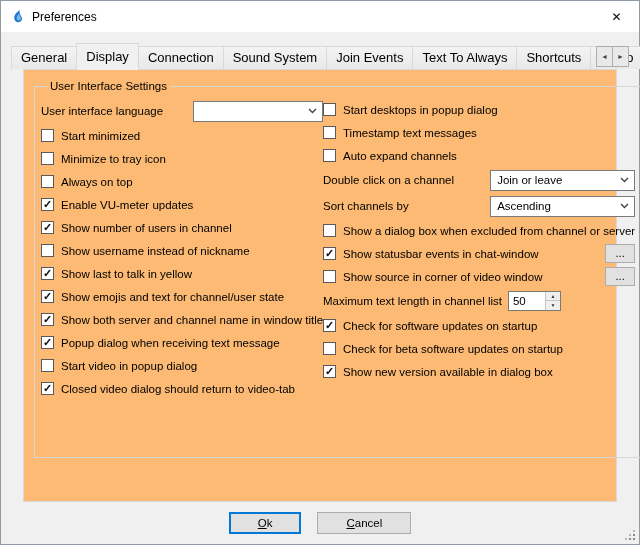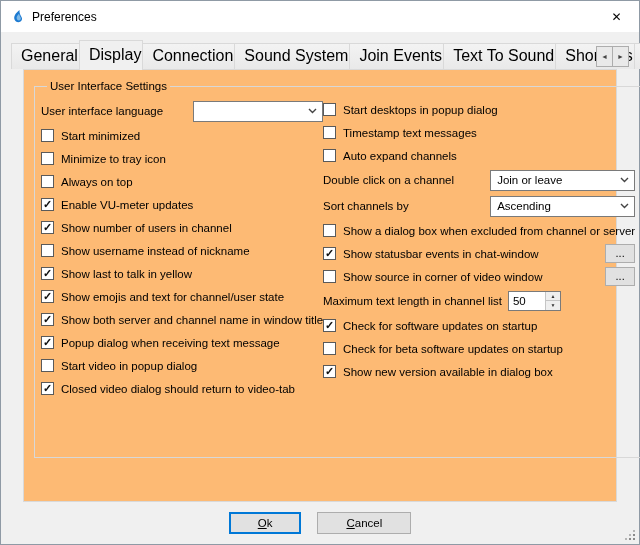--- a/index.html
+++ b/index.html
@@ -11,22 +11,22 @@
 
   
   .titlebar { height: 31px; background: #ffffff; display: flex; align-items: center; flex: 0 0 auto; }
   .titlebar .app-icon { width: 16px; height: 16px; margin: 0 6px 0 9px; display: inline-flex; }
   .titlebar .title { font-size: 12px; }
   .titlebar .close-btn { margin-left: auto; width: 45px; height: 31px; border: none; background: transparent;
                          font-size: 12px; color: #000; cursor: pointer; font-family: "Liberation Sans", sans-serif; }
 
   
   .tabbar { display: flex; align-items: flex-end; margin: 12px 10px 0 10px; position: relative; height: 25px; z-index: 2; }
-  .tab { padding: 3px 1px 4px 9px; background: linear-gradient(#f3f3f3, #e9e9e9); border: 1px solid #d9d9d9;
-         border-bottom: none; margin-left: -1px; font-size: 16px; white-space: nowrap; cursor: pointer; }
+  .tab { padding: 3px 9px 4px 9px; background: linear-gradient(#f3f3f3, #e9e9e9); border: 1px solid #d9d9d9;
+         border-bottom: none; margin-left: -1px; font-size: 13px; white-space: nowrap; cursor: pointer; }
   .tab:first-child { margin-left: 0; }
   .tab.active { background: #f0f0f0; padding-top: 5px; padding-bottom: 6px; margin-bottom: -1px; position: relative; z-index: 3; }
   .tab-scroll { position: absolute; right: 0; bottom: 2px; display: flex; z-index: 4; }
   .tab-scroll button { width: 17px; height: 21px; border: 1px solid #adadad; background: #e9e9e9; font-size: 7px;
                        color: #444; margin-left: -1px; cursor: pointer; padding: 0; }
 
   
   .tabpage { flex: 1 1 auto; margin: 0 22px; background: #fdba74; border: 1px solid #d9d9d9; position: relative; z-index: 1; }
 
   fieldset.groupbox { margin: 10px 10px; border: 1px solid #d8d8d8; padding: 2px 6px 10px 6px; height: 378px; }
@@ -91,21 +91,21 @@
     <span class="title">Preferences</span>
     <button class="close-btn">✕</button>
   </div>
 
   <div class="tabbar">
     <div class="tab">General</div>
     <div class="tab active">Display</div>
     <div class="tab">Connection</div>
     <div class="tab">Sound System</div>
     <div class="tab">Join Events</div>
-    <div class="tab">Text To Sound</div>
+    <div class="tab">Text To Always</div>
     <div class="tab">Shortcuts</div>
     <div class="tab">Video</div>
     <div class="tab-scroll">
       <button>◄</button>
       <button>►</button>
     </div>
   </div>
 
   <div class="tabpage">
     <fieldset class="groupbox">

